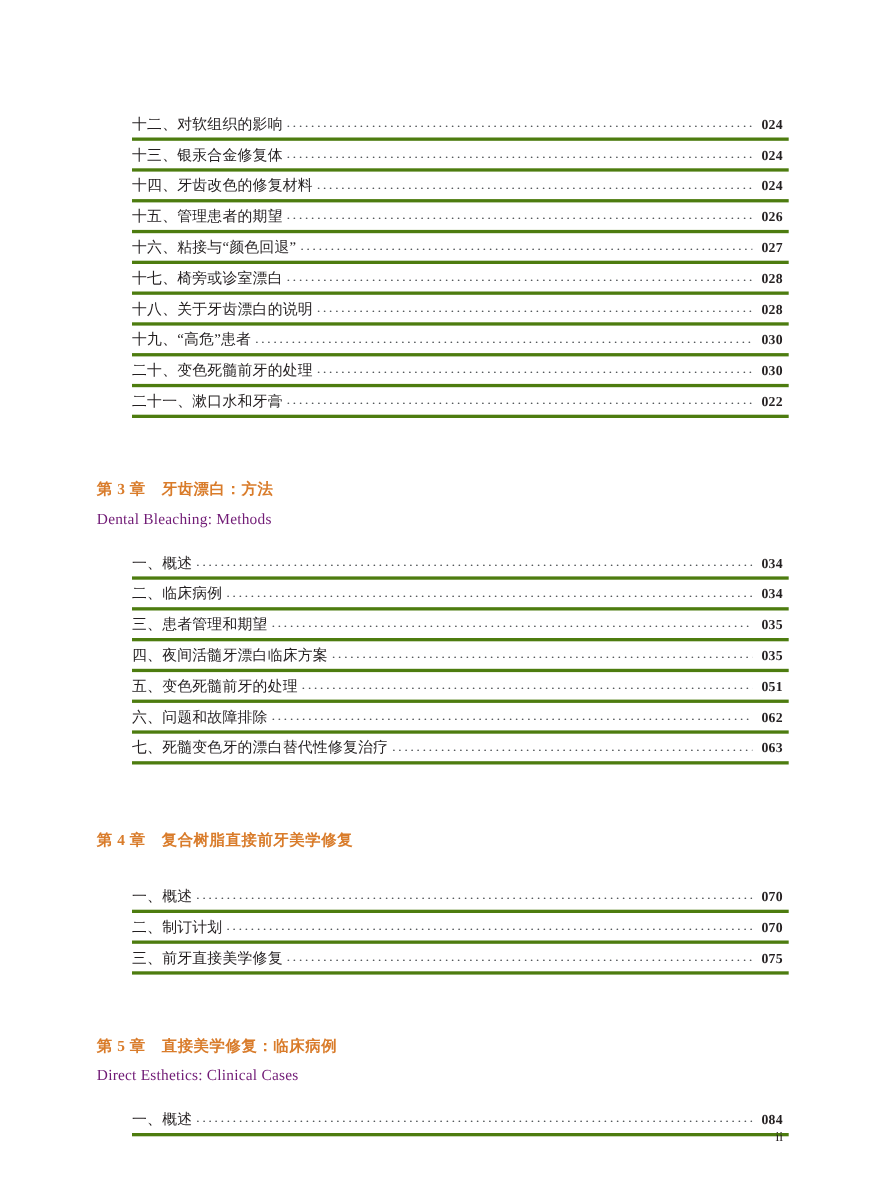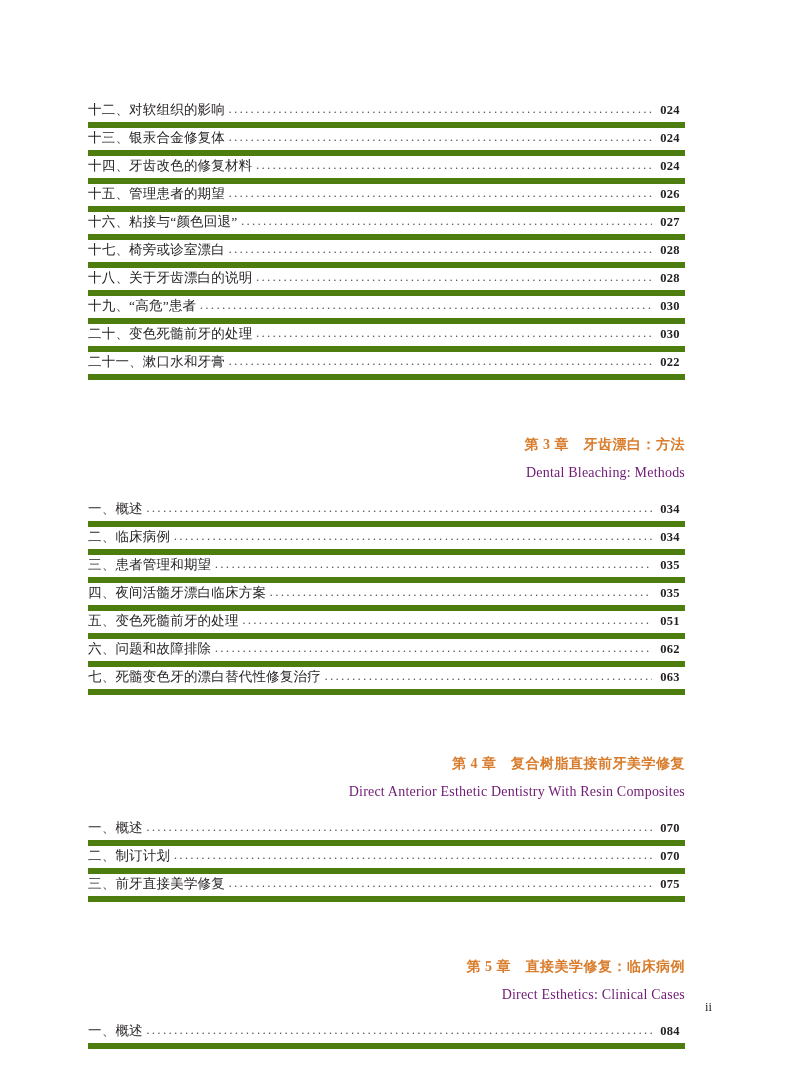--- a/index.html
+++ b/index.html
@@ -26,25 +26,26 @@
   .toc-list {
     margin: 0;
     padding: 0;
     list-style: none;
   }
   .toc-entry {
     display: flex;
     align-items: flex-end;
     width: 100%;
     height: 28px;
-    border-bottom: 6px solid #4d7c0f;
+    border-bottom: 3px solid #4d7c0f;
     box-sizing: border-box;
     font-size: 13.5px;
     line-height: 1.1;
     color: #231f20;
+    margin-left: 32px;
   }
   .toc-entry .title {
     white-space: nowrap;
     padding-bottom: 4px;
     letter-spacing: 0.2px;
   }
   .toc-entry .leader {
     flex: 1 1 auto;
     position: relative;
     height: 100%;
@@ -69,21 +70,21 @@
     padding-bottom: 4px;
     font-size: 12.5px;
     font-weight: bold;
     color: #231f20;
     min-width: 30px;
     text-align: center;
     letter-spacing: 0.3px;
   }
 
   .chapter-head {
-    text-align: right;
+    text-align: left;
     margin: 0;
   }
   .chapter-head .cn {
     color: #d97c2b;
     font-size: 14px;
     font-weight: bold;
     letter-spacing: 0.5px;
     margin: 0;
     padding: 0;
   }
@@ -96,21 +97,21 @@
   }
   .gap-before-ch3 { height: 56px; }
   .gap-ch-inner { height: 11px; }
   .gap-after-head { height: 18px; }
   .gap-before-ch4 { height: 60px; }
   .gap-before-ch5 { height: 56px; }
 
   .folio {
     position: absolute;
     right: 88px;
-    bottom: 62px;
+    bottom: 36px;
     font-size: 12.5px;
     color: #231f20;
     font-family: "Liberation Serif", serif;
   }
 </style>
 </head>
 <body>
 
 <div class="page">
 
@@ -246,21 +247,20 @@
         </span>
       <span class="page-num">063</span>
     </li>
   </ul>
 
   <div class="gap-before-ch4"></div>
 
   <div class="chapter-head">
     <p class="cn">第 4 章　复合树脂直接前牙美学修复</p>
     <div class="gap-ch-inner"></div>
-    <p class="en">Direct Anterior Esthetic Dentistry With Resin Composites</p>
   </div>
   <div class="gap-after-head"></div>
 
   <ul class="toc-list">
     <li class="toc-entry">
       <span class="title">一、概述</span>
       <span class="leader">
           <span>································································································································································································</span>
         </span>
       <span class="page-num">070</span>

